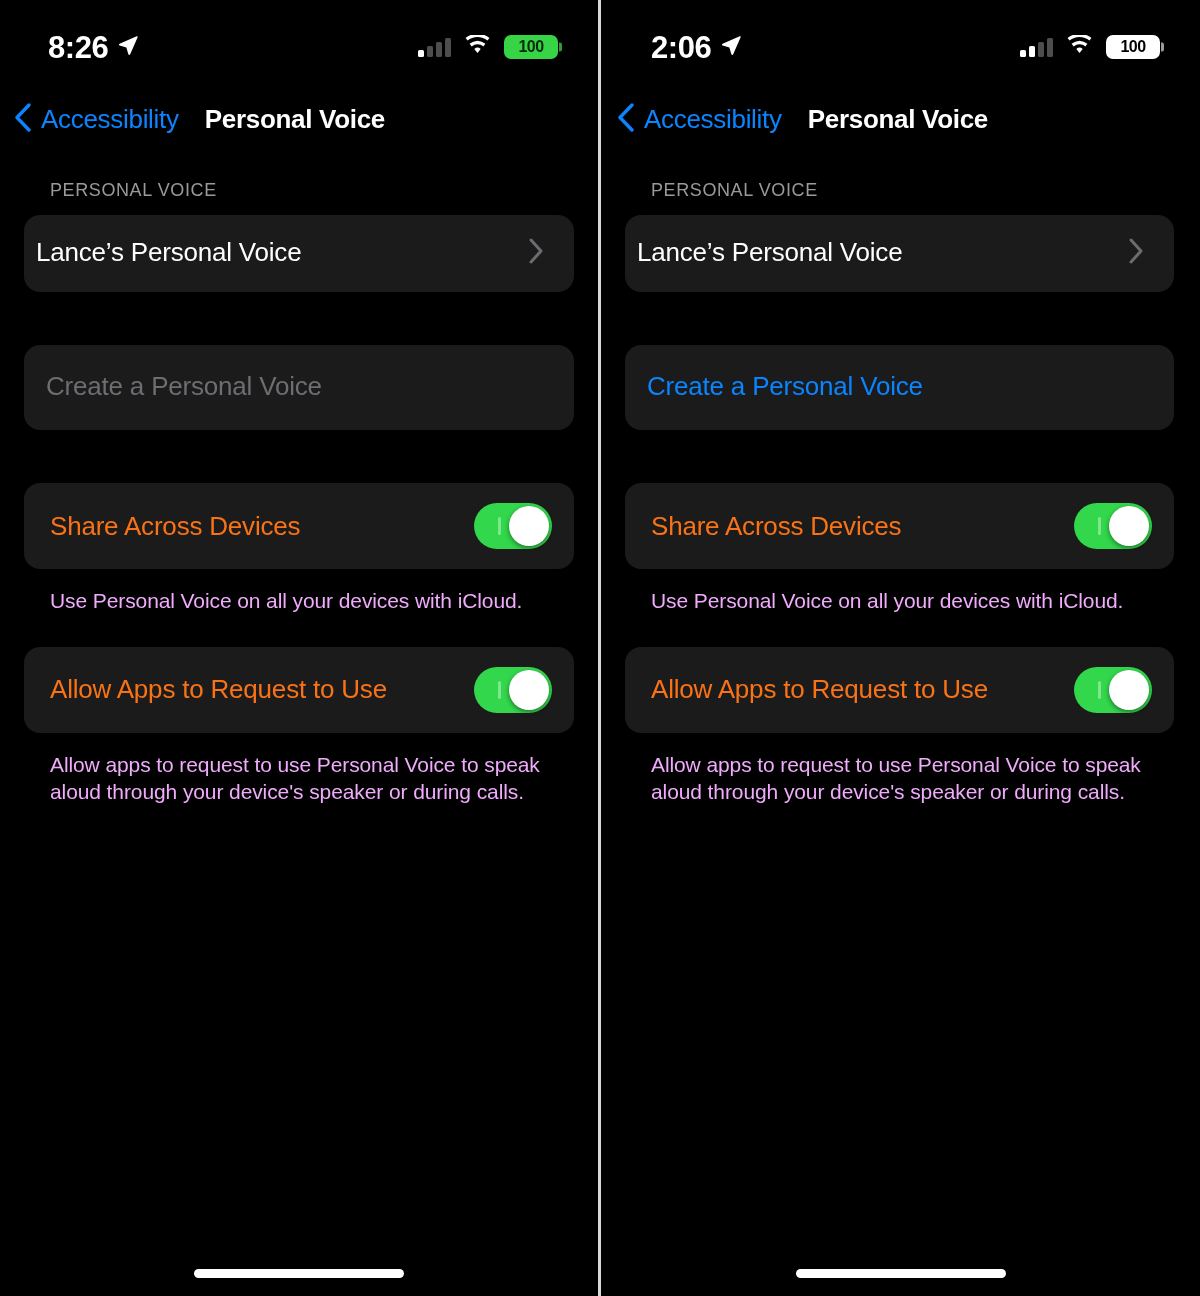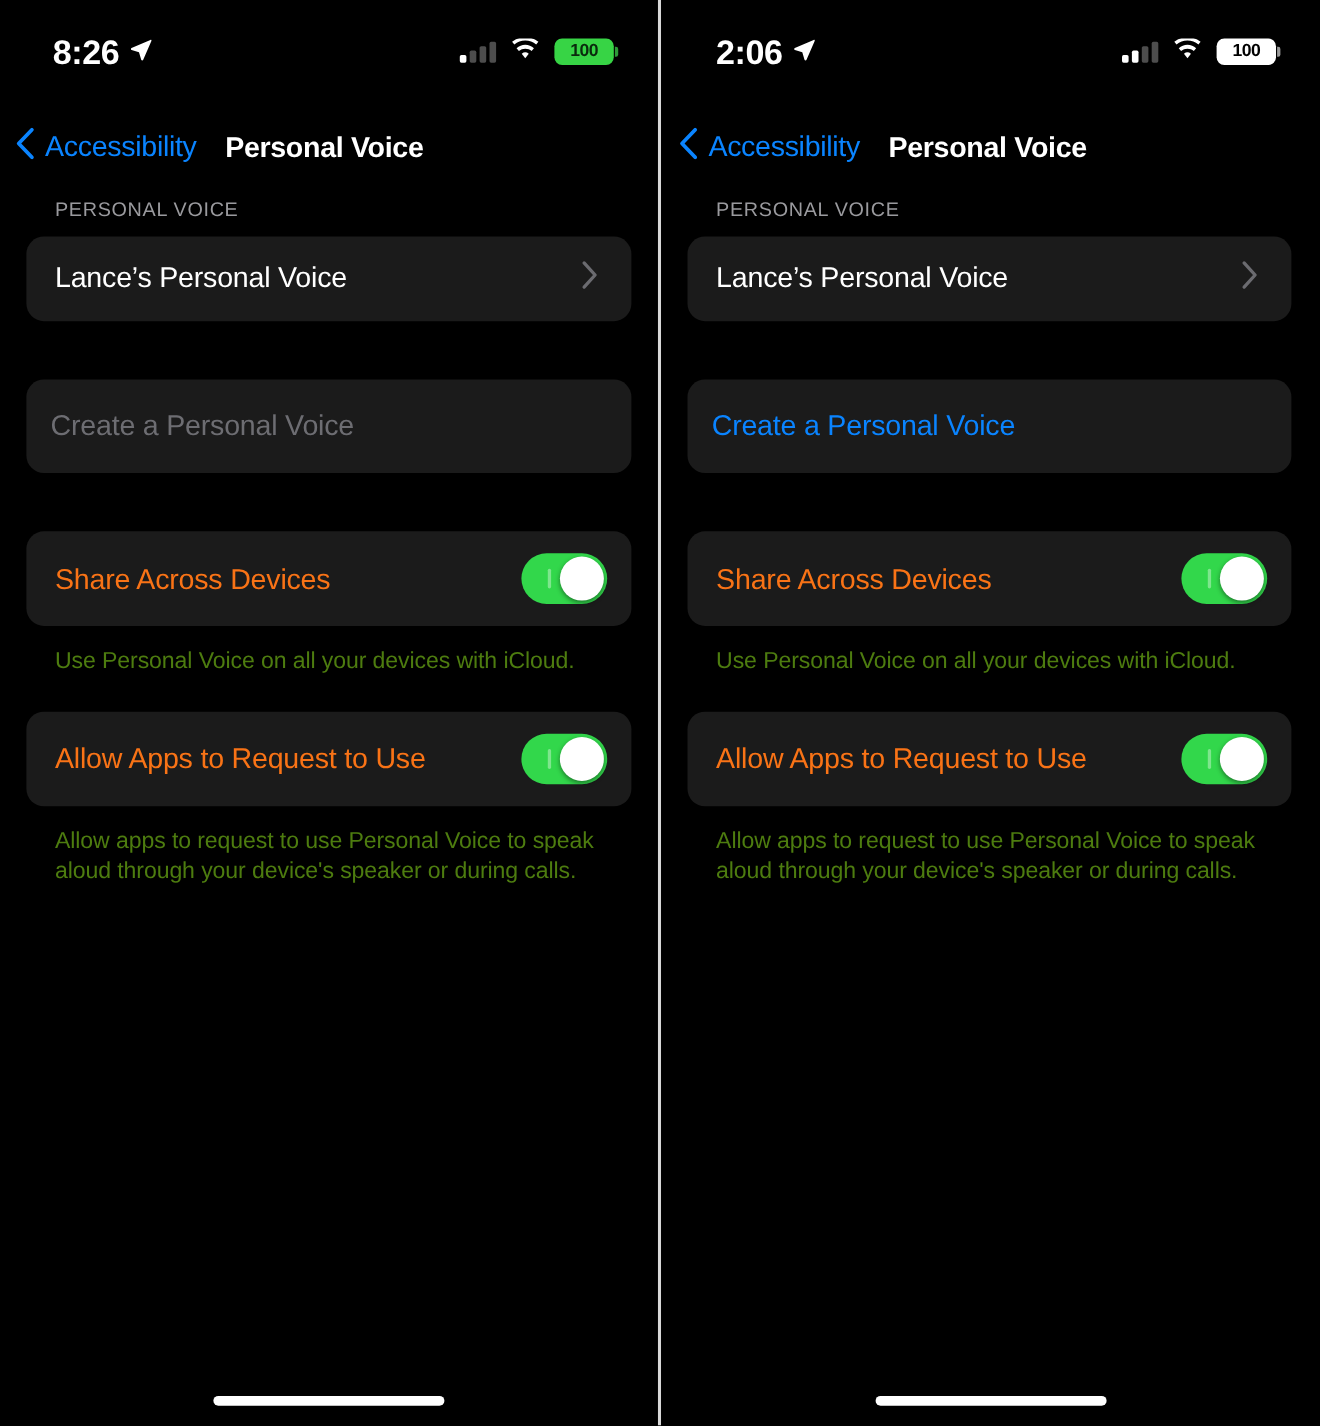--- a/index.html
+++ b/index.html
@@ -106,21 +106,21 @@
   .battery.green .nub { background: #2d9b38; }
   .battery.white { background: #ffffff; }
   .battery.white .pct { color: #000000; }
   .battery.white .nub { background: #9a9a9a; }
 
   
   .navbar {
     position: relative;
     height: 62px;
     display: flex;
-    align-items: flex-end;
+    align-items: center;
     padding-left: 14px;
   }
   .phone.right .navbar { padding-left: 16px; }
   .back-group {
     display: flex;
     align-items: center;
     gap: 10px;
     cursor: pointer;
   }
   .back-label {
@@ -151,21 +151,21 @@
   .card {
     background: #1b1b1b;
     border-radius: 16px;
     overflow: hidden;
   }
 
   .row-voice {
     display: flex;
     align-items: center;
     justify-content: space-between;
-    padding: 22px 24px 24px 26px;
+    padding: 22px 24px 24px 12px;
     cursor: pointer;
   }
   .voice-texts { display: flex; flex-direction: column; gap: 6px; }
   .voice-title {
     color: #ffffff;
     font-size: 26px;
     letter-spacing: -0.2px;
   }
   .voice-sub {
     color: #9a9a9e;
@@ -222,21 +222,21 @@
     top: 3px;
     right: 3px;
     width: 40px;
     height: 40px;
     border-radius: 50%;
     background: #ffffff;
     box-shadow: 0 2px 5px rgba(0,0,0,0.45);
   }
 
   .footnote {
-    color: #4d7c0f;
+    color: #f0abfc;
     font-size: 21px;
     line-height: 1.32;
     letter-spacing: -0.1px;
     padding: 18px 14px 0 26px;
   }
 
   .home-indicator {
     position: absolute;
     bottom: 18px;
     left: 50%;

